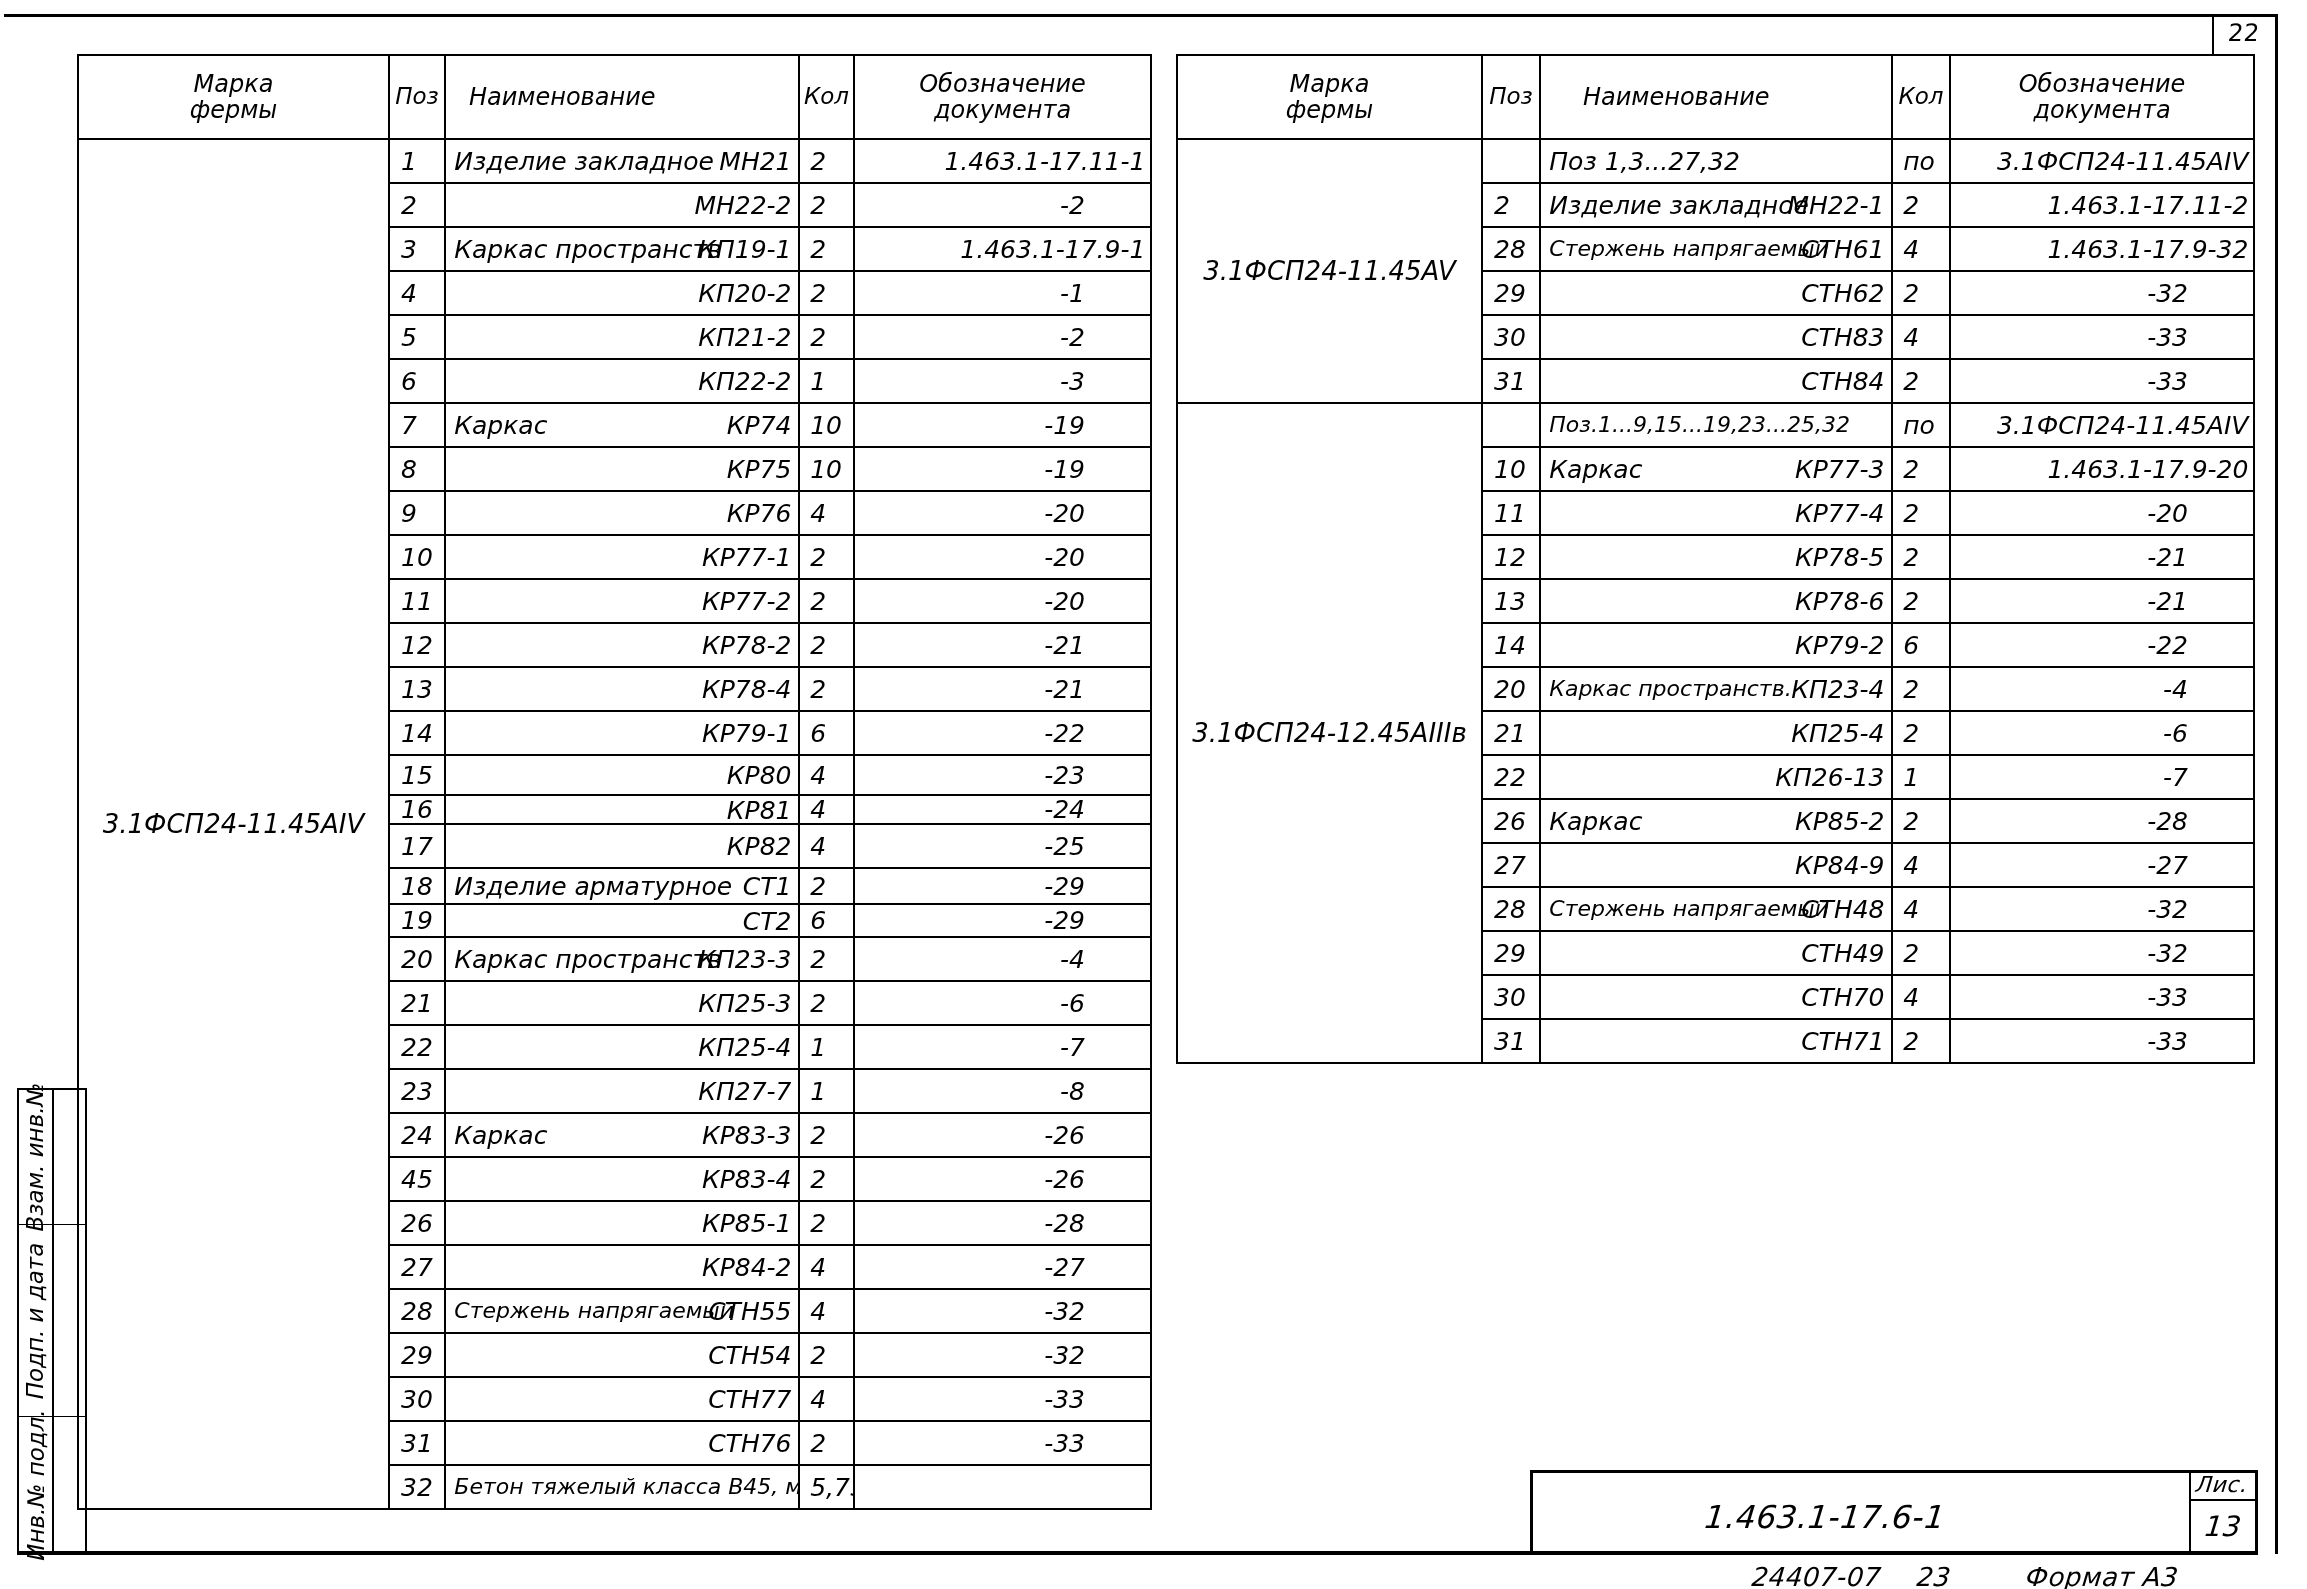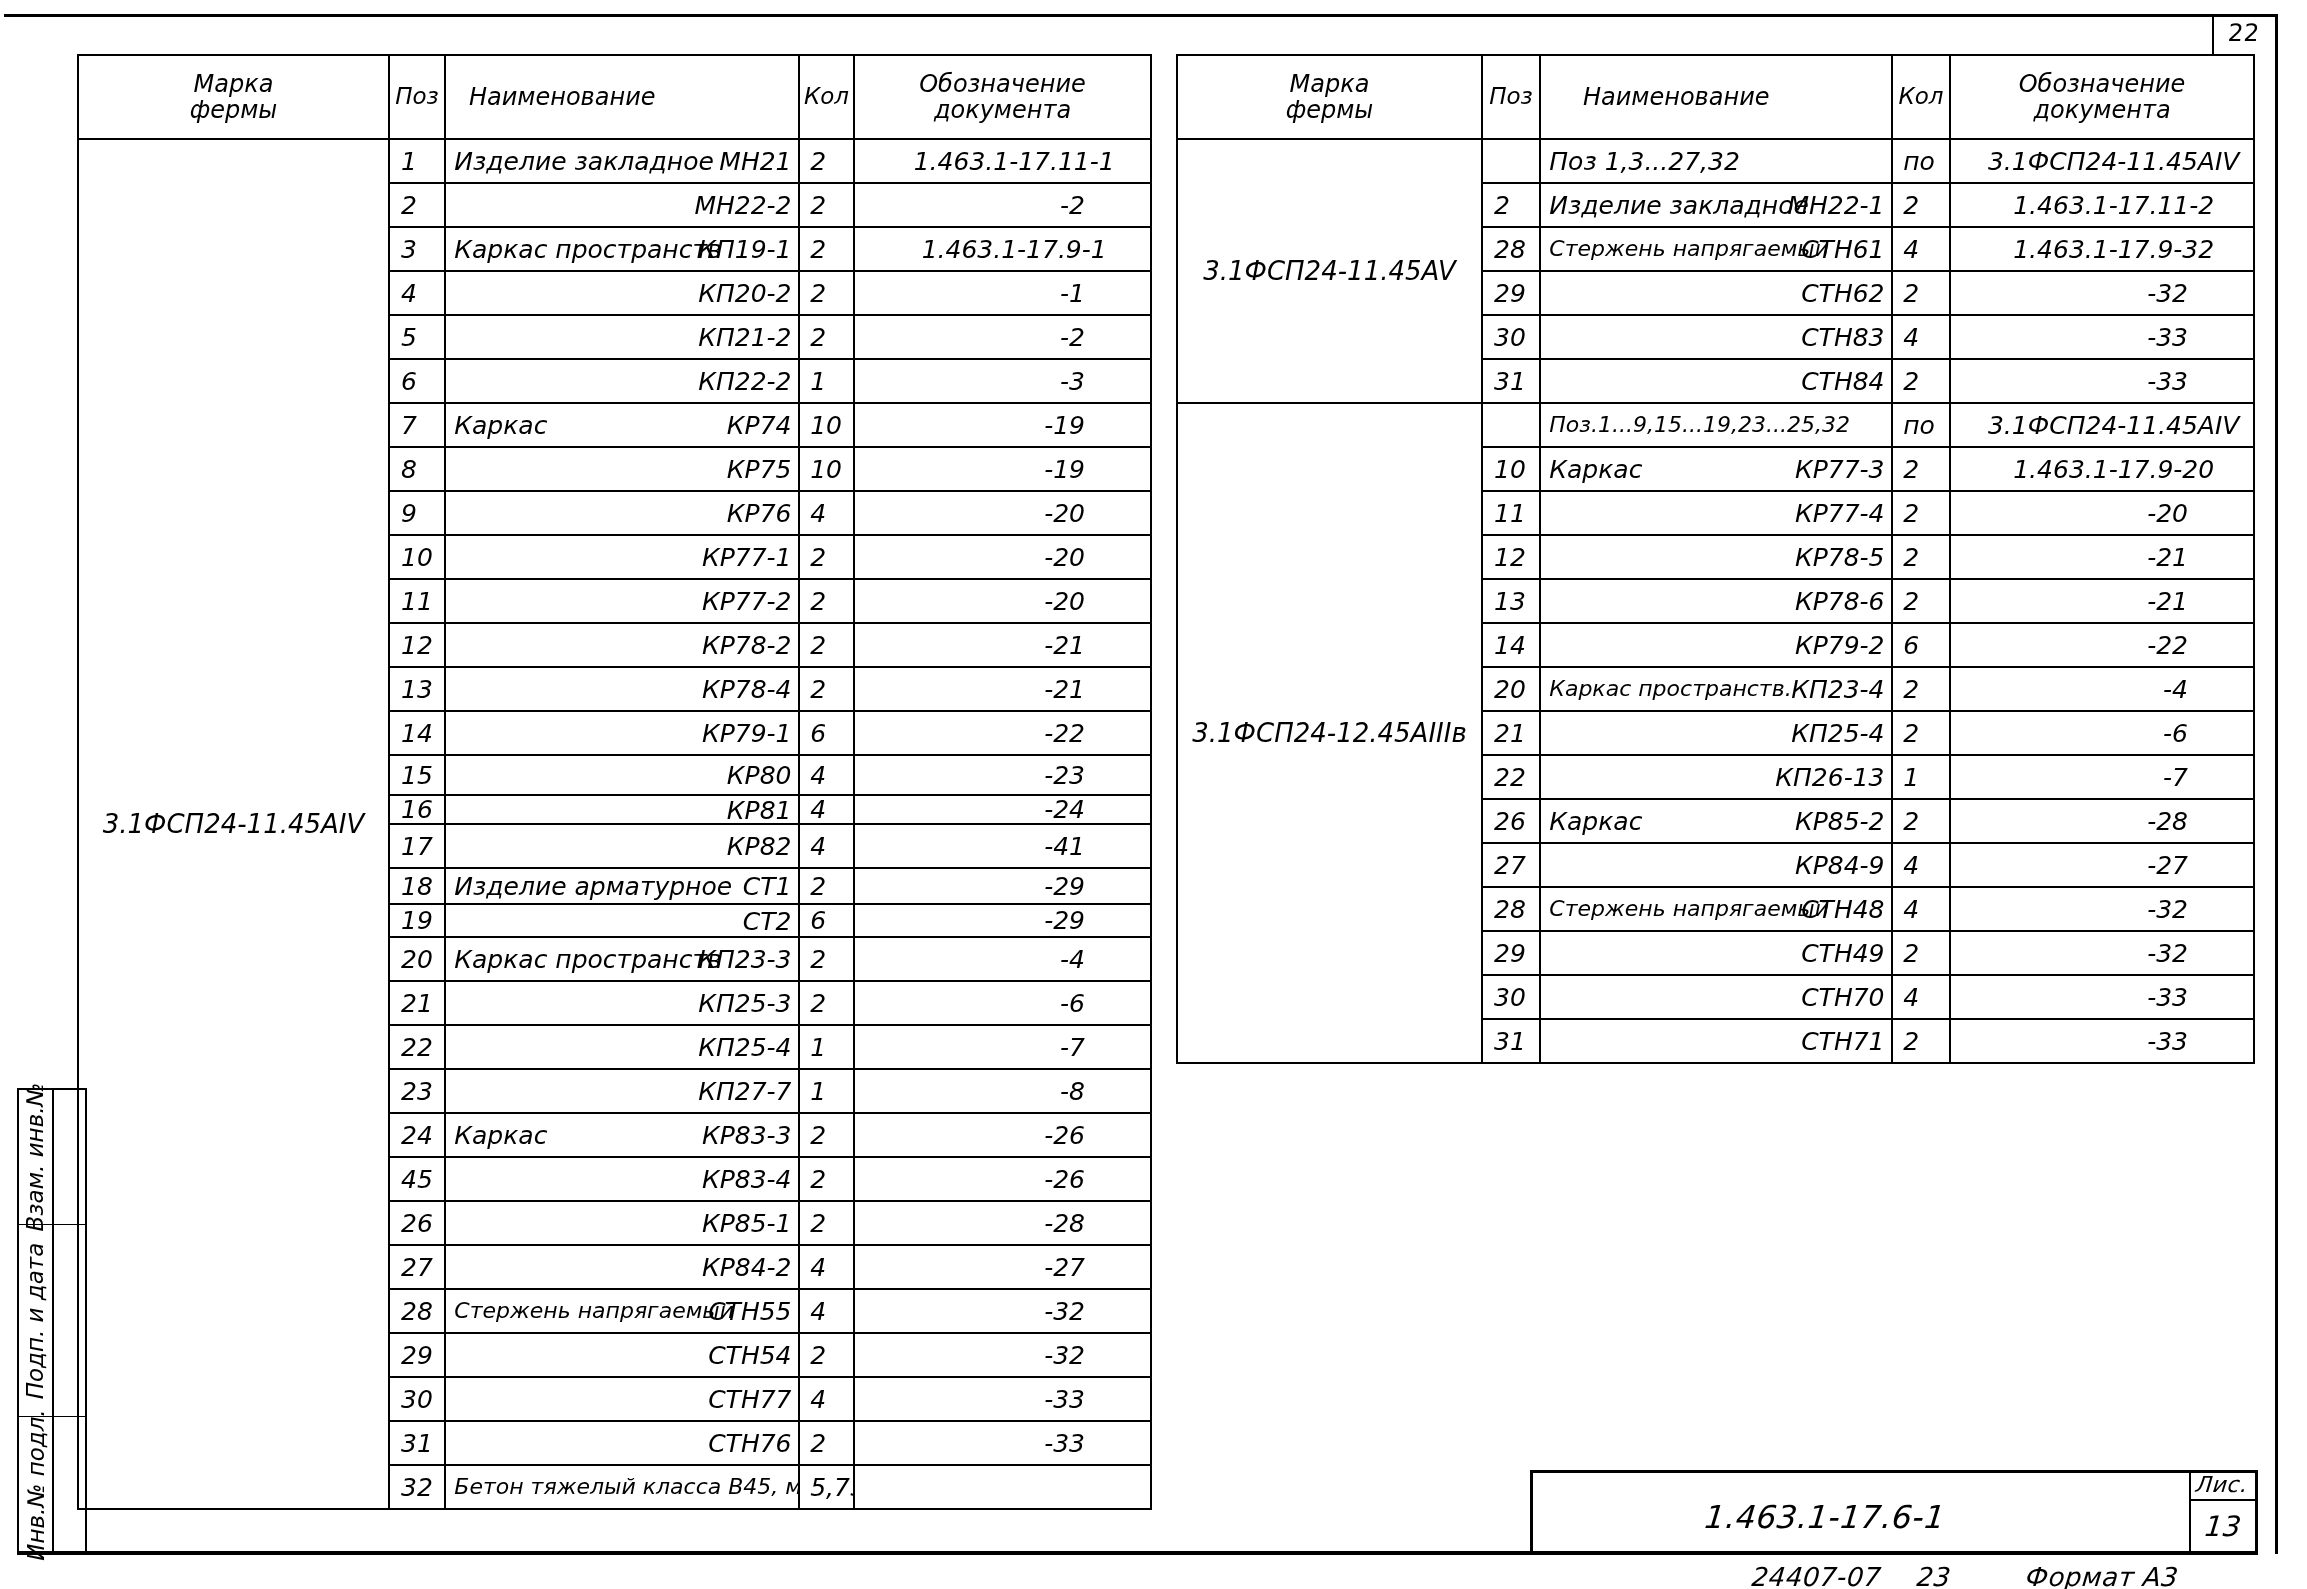--- a/index.html
+++ b/index.html
@@ -14,21 +14,21 @@
   table.spec td, table.spec th { border:2.3px solid #000; padding:0 6.5px; box-sizing:border-box;
           font-style:italic; font-weight:normal; white-space:nowrap; overflow:hidden;
           font-size:25px; line-height:1; }
   table.spec th { font-size:24px; text-align:center; line-height:1.1; }
   table.spec td.pos { text-align:left; padding-left:11px; }
   table.spec td.name { position:relative; }
   table.spec td.name .lead { position:absolute; left:8.3px; top:50%; transform:translateY(-50%); }
   table.spec td.name .code { position:absolute; right:6.5px; top:50%; transform:translateY(-50%); }
   table.spec td.qty { text-align:left; padding-left:10.2px; }
   table.spec td.doc { text-align:right; padding-right:65px; }
-  table.spec td.doc.full { text-align:center; padding-left:28px; padding-right:4.6px; }
+  table.spec td.doc.full { text-align:right; padding-left:28px; padding-right:4.6px; }
   table.spec td.mark { text-align:center; vertical-align:middle; font-size:26px; white-space:normal; }
   table.spec td.name.small .lead { font-size:22px; }
   .stamp { position:absolute; border:2.3px solid #000; box-sizing:border-box; }
   .stamp-label { position:absolute; left:0; width:33px; display:flex; align-items:center; justify-content:center;
                  border-bottom:1.9px solid #000; box-sizing:border-box; }
   .stamp-label span { transform:rotate(-90deg); white-space:nowrap; font-style:italic; font-size:23px; }
   .stamp-field { position:absolute; left:33px; right:0; border-bottom:1.9px solid #000; box-sizing:border-box;
                  border-left:2.3px solid #000; }
   .titleblock { position:absolute; border:3.2px solid #000; box-sizing:border-box; }
 </style>
@@ -206,21 +206,21 @@
         <td class="qty">4</td>
         <td class="doc">-24</td>
       </tr>
       <tr style="height: 44px;">
         <td class="pos">17</td>
         <td class="name">
           <span class="lead"></span>
           <span class="code">КР82</span>
         </td>
         <td class="qty">4</td>
-        <td class="doc">-41</td>
+        <td class="doc">-25</td>
       </tr>
       <tr style="height: 36px;">
         <td class="pos">18</td>
         <td class="name">
           <span class="lead">Изделие арматурное</span>
           <span class="code">СТ1</span>
         </td>
         <td class="qty">2</td>
         <td class="doc">-29</td>
       </tr>

